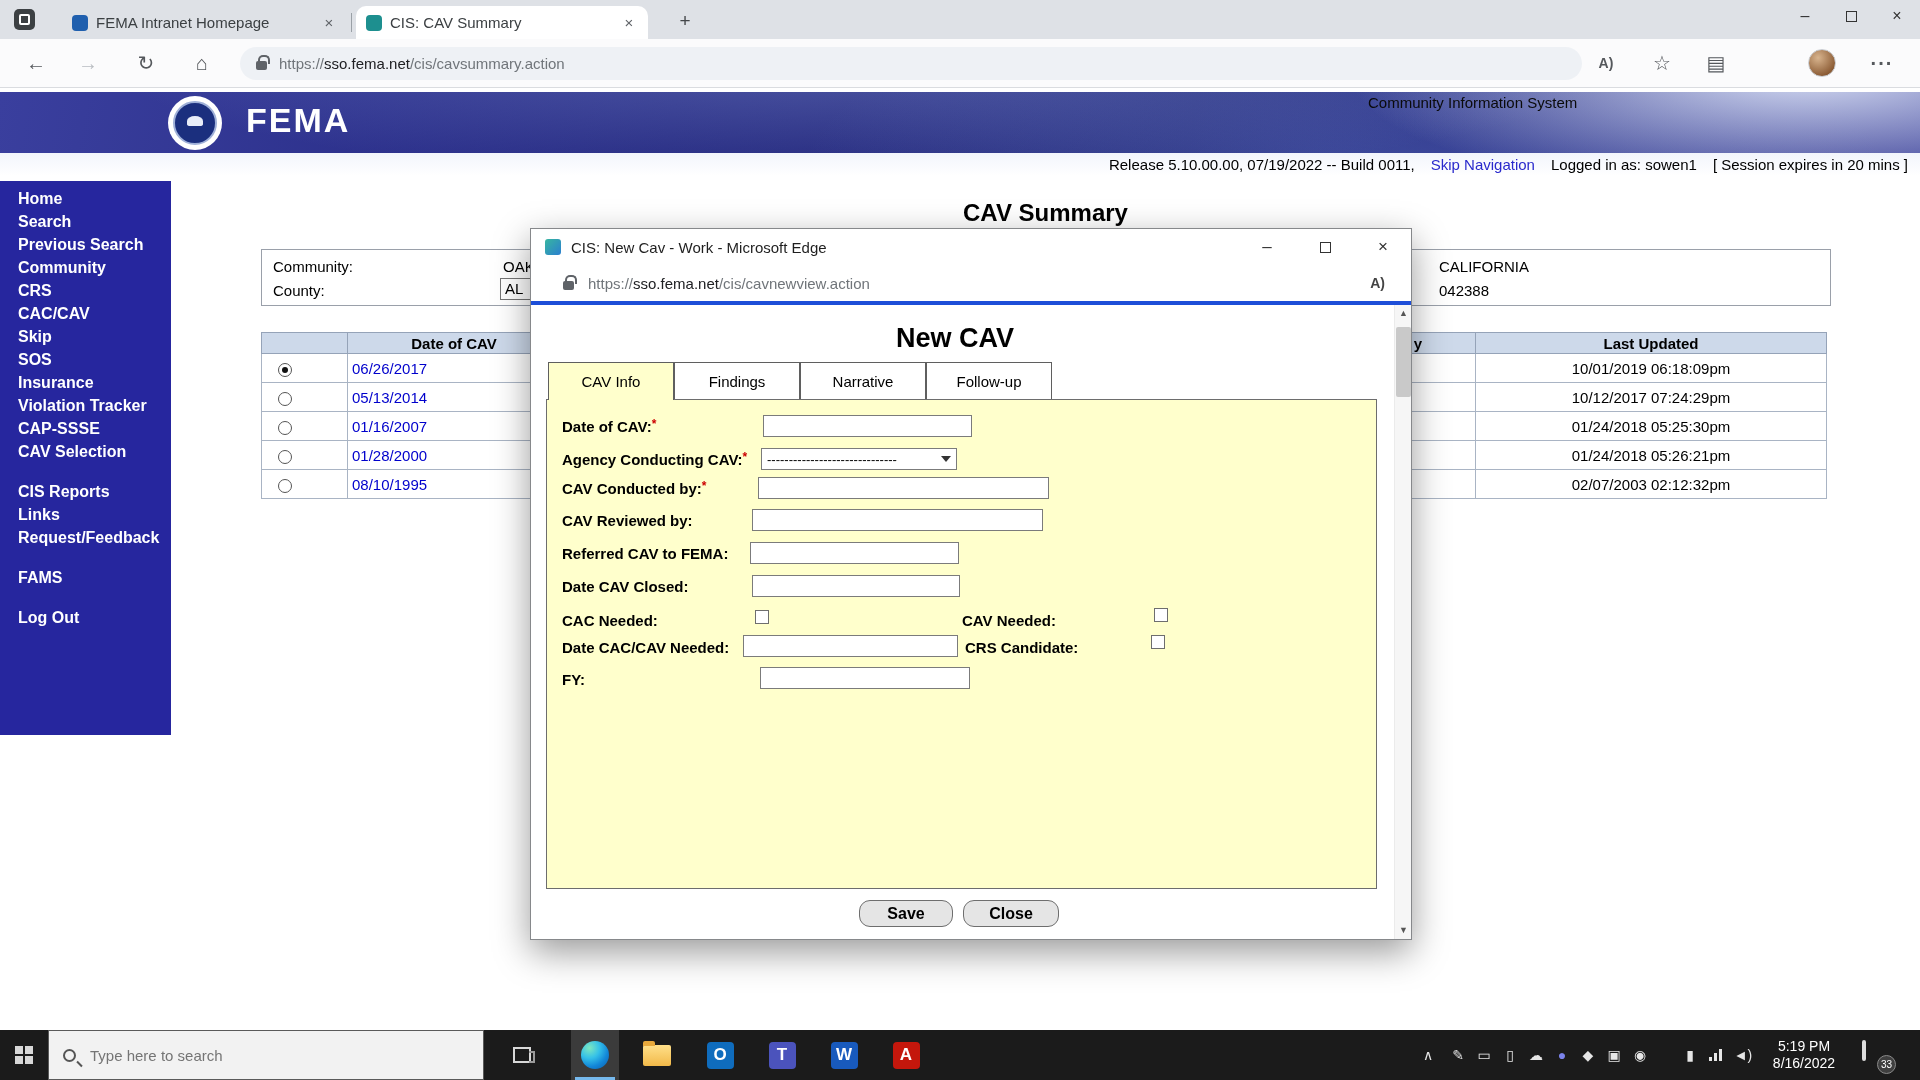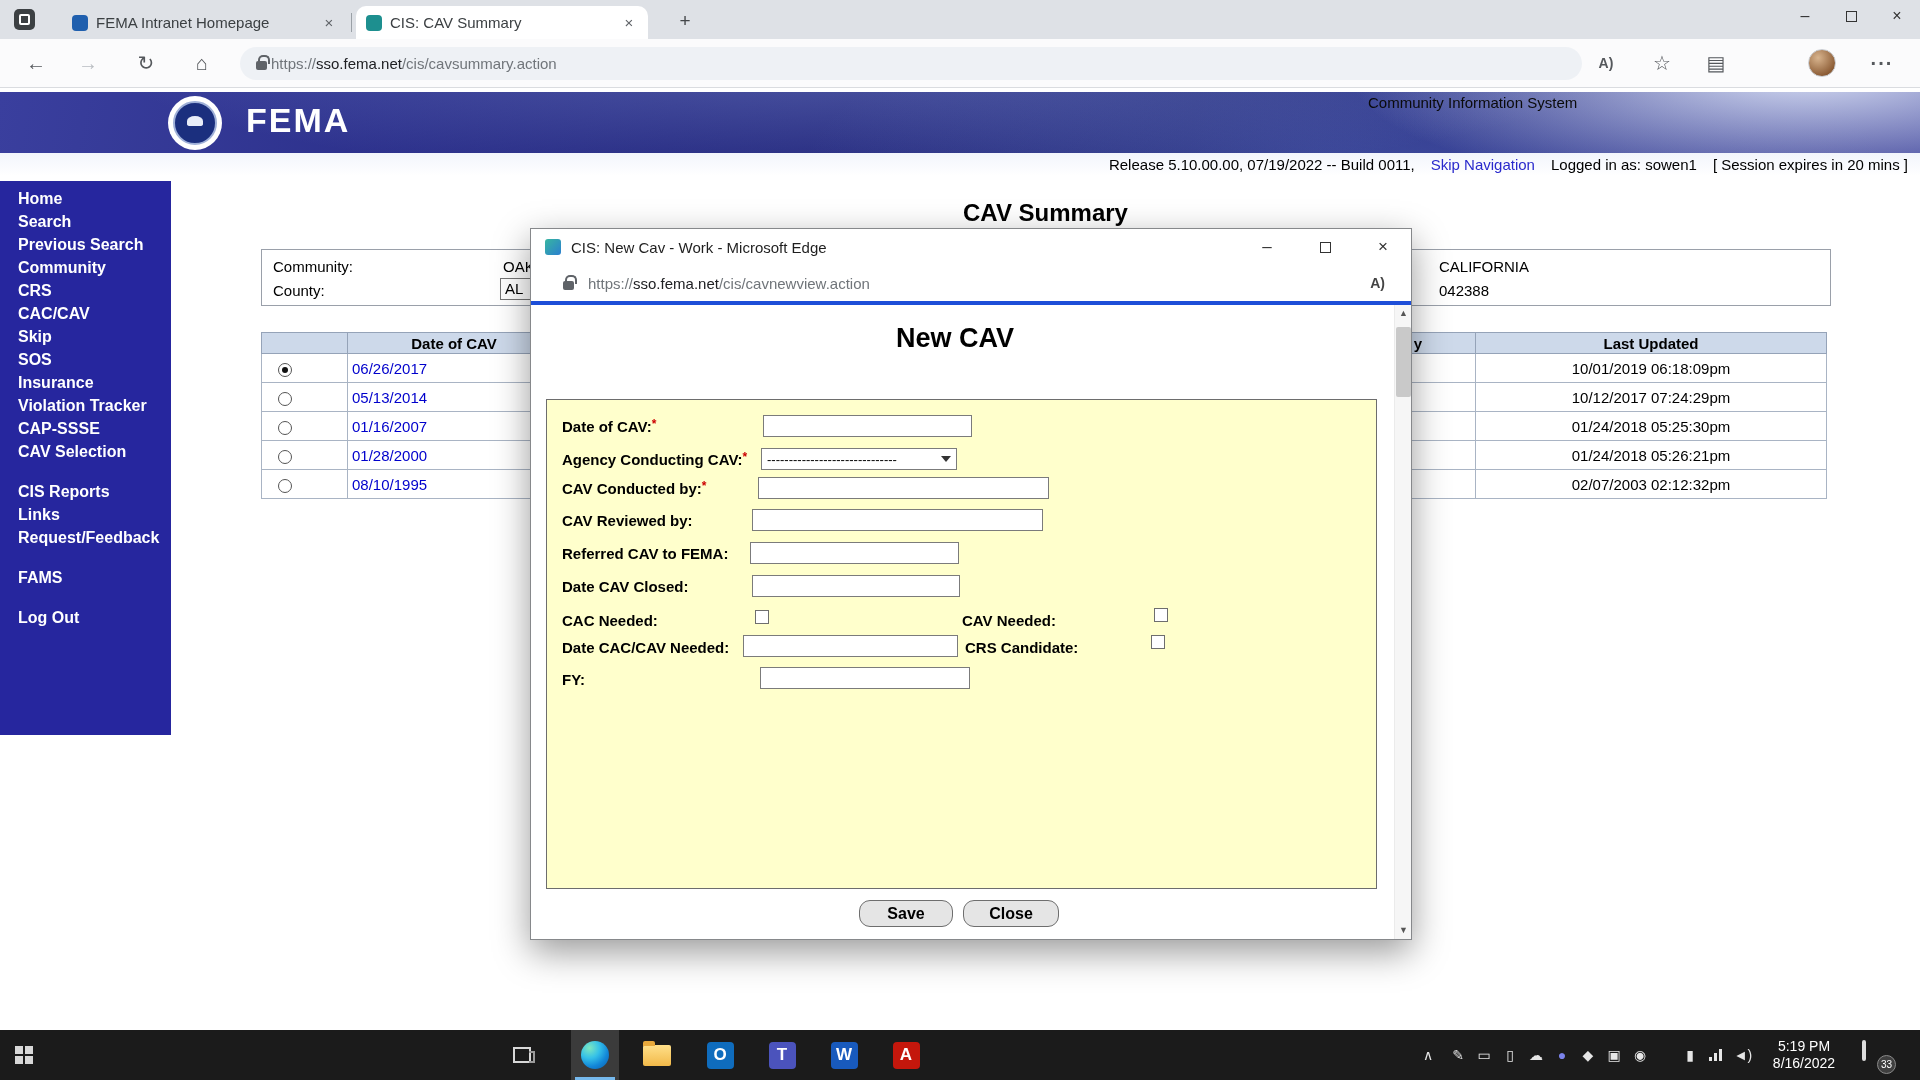--- a/index.html
+++ b/index.html
@@ -24,21 +24,21 @@
   .wc { position:absolute; top:0; width:46px; height:32px; display:flex; align-items:center; justify-content:center; color:#333; font-size:16px; cursor:pointer; }
   .wc .sq { width:11px; height:11px; border:1.5px solid #333; display:inline-block; }
 
   
   #toolbar { position:absolute; top:39px; left:0; width:1920px; height:49px; background:#fbfbfc; border-bottom:1px solid #dadce0; }
   .ico { position:absolute; width:28px; height:26px; top:11px; text-align:center; font-size:20px; line-height:26px; color:#55585c; cursor:pointer; }
   .ico.disabled { color:#b9bdc2; }
   #urlbar { position:absolute; left:240px; top:8px; width:1342px; height:33px; border-radius:17px; background:#eef1f5; display:flex; align-items:center; padding:0 16px; cursor:text; }
   .lock { width:11px; height:9px; background:#5f6368; border-radius:2px; position:relative; margin-top:4px; flex:0 0 11px; }
   .lock::before { content:""; position:absolute; top:-6px; left:1.5px; width:8px; height:7px; border:2px solid #5f6368; border-bottom:none; border-radius:5px 5px 0 0; }
-  .urltext { margin-left:4px; font-size:15px; white-space:nowrap; }
+  .urltext { margin-left:12px; font-size:15px; white-space:nowrap; }
   .urltext .dim { color:#70757a; }
   .urltext .host { color:#202124; }
   .avatar { position:absolute; left:1808px; top:10px; width:28px; height:28px; border-radius:50%;
             background:radial-gradient(circle at 35% 30%, #d8b48e, #8a5a33 75%); border:1px solid #c9ccd1; cursor:pointer; }
 
   
   #banner { position:absolute; top:92px; left:0; width:1920px; height:61px;
     background:
       radial-gradient(ellipse 700px 190px at 94% -30%, rgba(225,232,250,0.95), rgba(225,232,250,0) 65%),
       radial-gradient(ellipse 1300px 240px at 45% -80%, rgba(150,168,230,0.45), rgba(150,168,230,0) 60%),
@@ -295,20 +295,26 @@
     <span class="dlg-ctl" style="left:830px;">×</span>
   </div>
   <div class="dlg-urlrow">
     <span class="lock"></span>
     <span class="urltext" style="margin-left:14px;"><span class="dim">https://</span><span class="host">sso.fema.net</span><span class="dim">/cis/cavnewview.action</span></span>
     <span class="dlg-readaloud">A)</span>
   </div>
   <div class="dlg-body">
     <div class="dlg-heading">New CAV</div>
 
+    <div class="dtabs">
+      <div class="dtab active">CAV Info</div>
+      <div class="dtab">Findings</div>
+      <div class="dtab">Narrative</div>
+      <div class="dtab">Follow-up</div>
+    </div>
 
     <div class="dpanel"></div>
 
     <span class="flbl" style="left:31px; top:113px;"><span>Date of CAV:</span><span class="req">*</span></span>
     <input class="finput" style="left: 232px; top: 110px; width: 209px;">
 
     <span class="flbl" style="left:31px; top:146px;"><span>Agency Conducting CAV:</span><span class="req">*</span></span>
     <div class="fselect" style="left:230px; top:143px; width:196px;">
       <span>------------------------------</span>
         <span class="arr"></span>
@@ -351,20 +357,24 @@
 </div>
 
 <div id="taskbar">
   <div class="start">
     <span class="grid">
         <span></span>
         <span></span>
         <span></span>
         <span></span>
       </span>
+  </div>
+  <div class="tsearch">
+    <span class="mag"></span>
+    <input type="text" placeholder="Type here to search" style="">
   </div>
   <div class="taskview">
       <span class="tv-ico"></span>
     </div>
 
   <div class="app active" style="left:571px;">
       <span class="i-edge"></span>
     </div>
   <div class="app" style="left:633px;">
       <span class="i-folder"></span>

